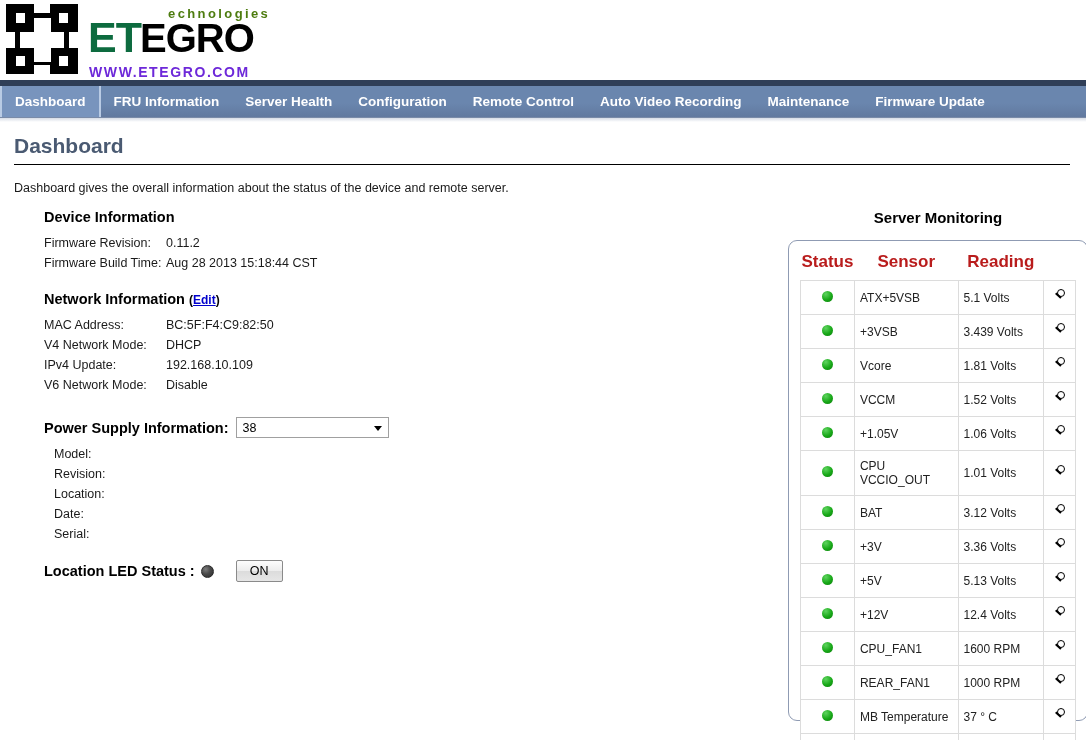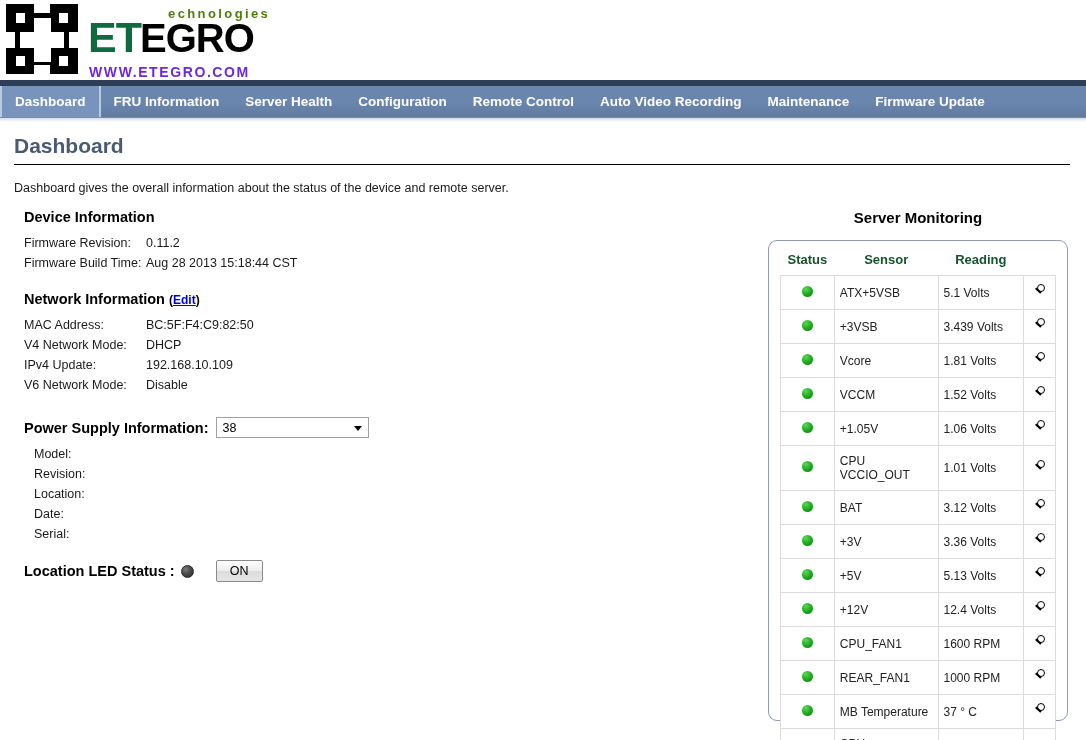--- a/index.html
+++ b/index.html
@@ -153,20 +153,21 @@
     font-size: 12.5px;
     color: #1a1a1a;
     font-family: "Liberation Sans", sans-serif;
   }
 
   
   #content {
     position: relative;
     width: 1014px;
     height: 525px;
+    margin-left: 20px;
   }
   #left-col {
     position: absolute;
     left: 24px;
     top: 14px;
     width: 700px;
   }
   .section-head {
     font-size: 14.5px;
     font-weight: bold;
@@ -294,23 +295,23 @@
     border-radius: 9px;
     background: #ffffff;
     padding: 8px 11px 0 11px;
   }
   #sensor-table {
     width: 100%;
     border-collapse: collapse;
     font-family: "Liberation Sans", sans-serif;
   }
   #sensor-table th {
-    font-size: 13px;
-    font-weight: bold;
-    color: #14532d;
+    font-size: 17px;
+    font-weight: bold;
+    color: #b91c1c;
     padding: 3px 0 8px 0;
     border: none;
     text-align: center;
   }
   #sensor-table th.th-status  { width: 54px; }
   #sensor-table th.th-sensor  { width: 104px; }
   #sensor-table th.th-reading { width: 86px; }
   #sensor-table th.th-act     { width: 32px; }
   #sensor-table td {
     border: 1px solid #dcdcdc;

